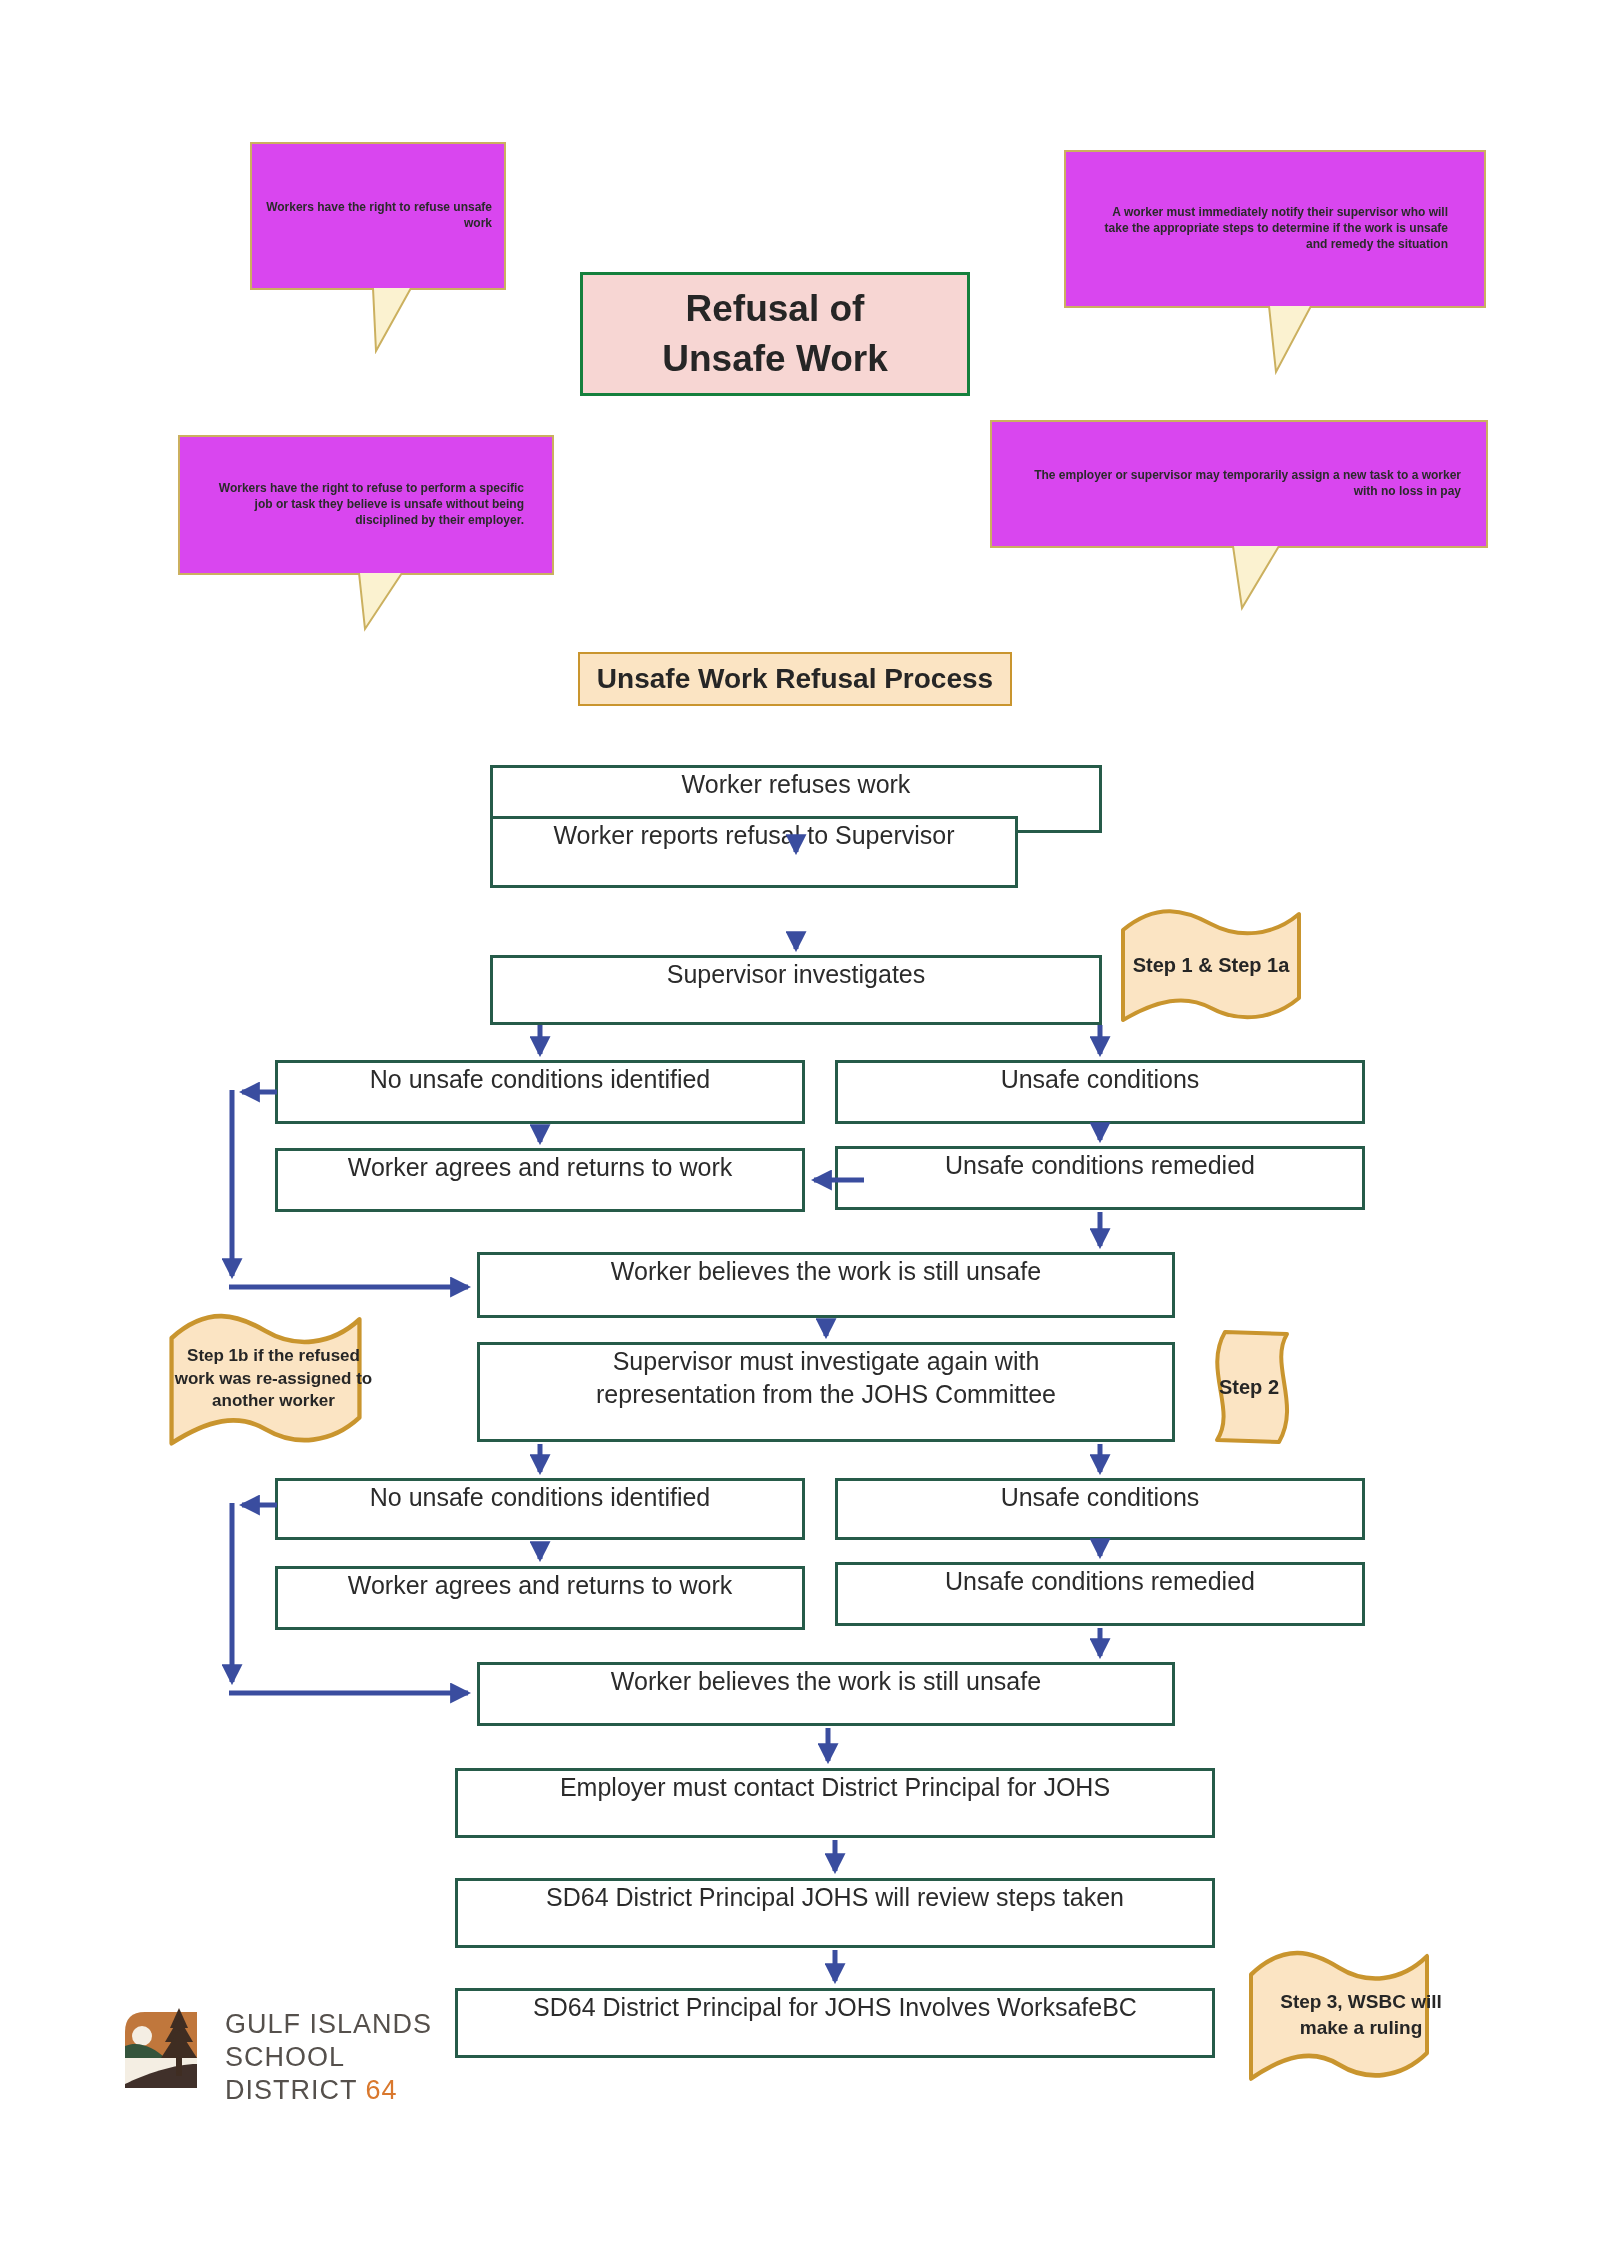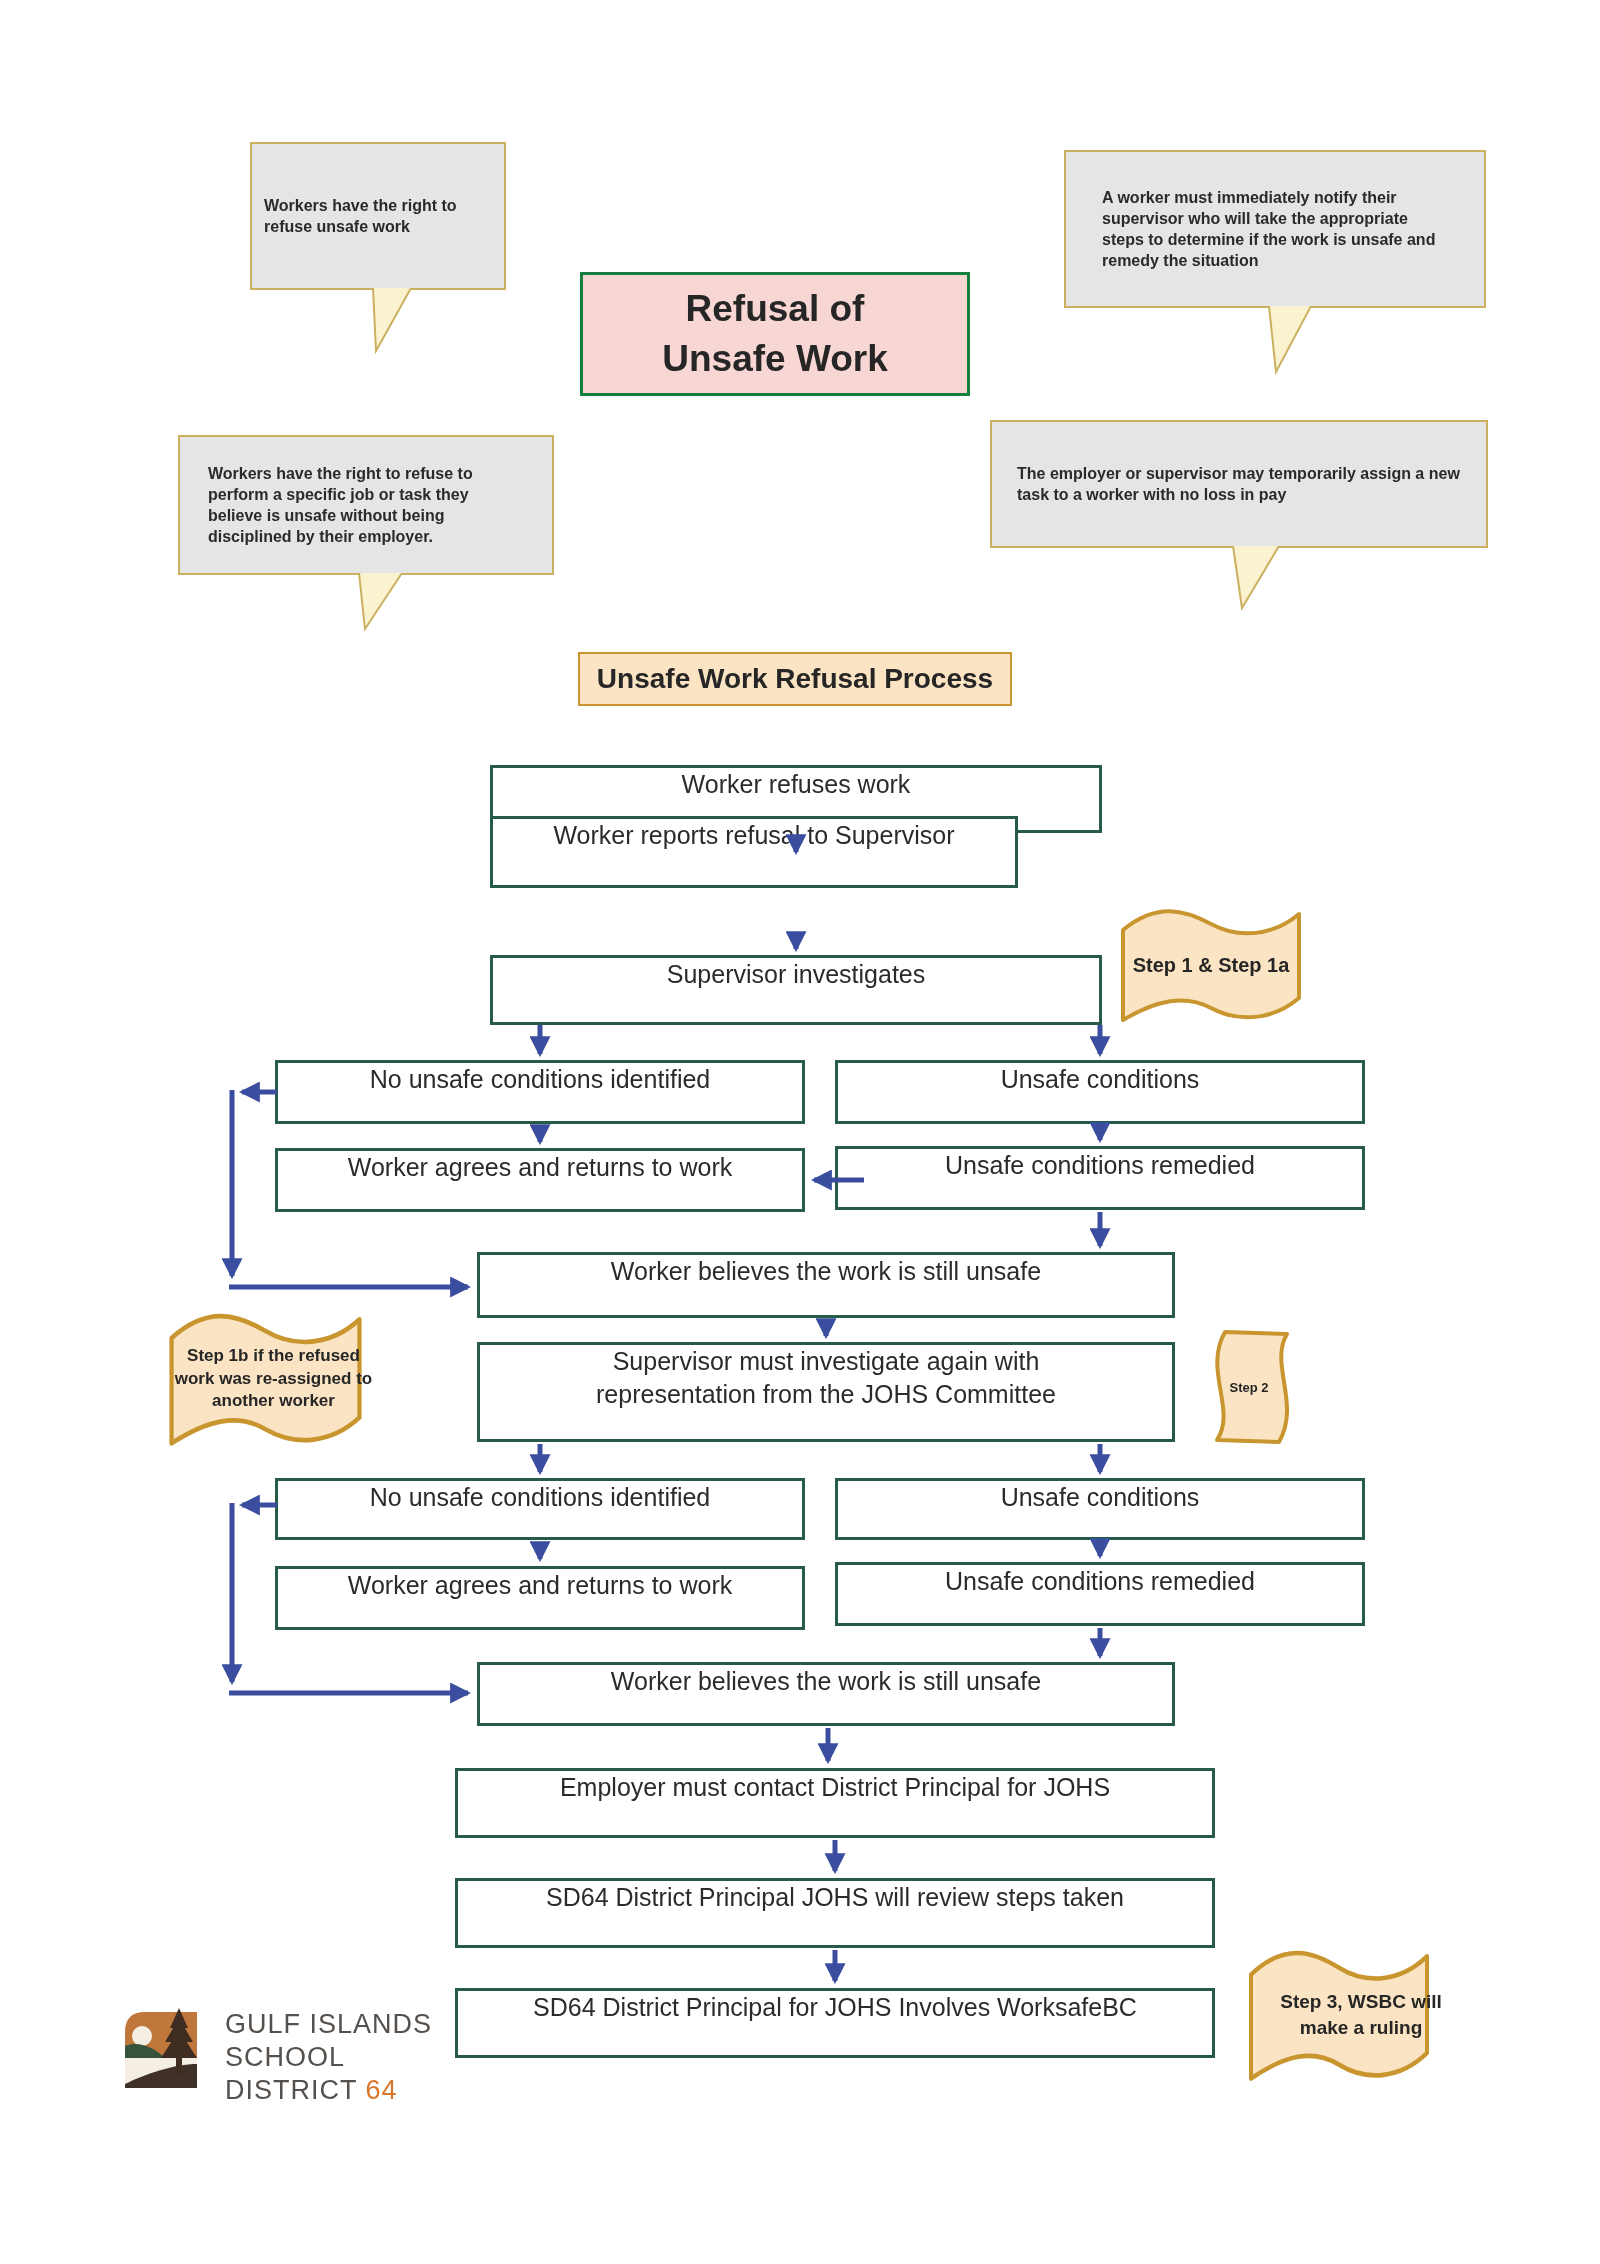--- a/index.html
+++ b/index.html
@@ -2,23 +2,23 @@
 <html><head>
 <meta charset="utf-8">
 <style>
   html,body{margin:0;padding:0;background:#ffffff;}
   #page{position:relative;width:1600px;height:2264px;background:#ffffff;
         font-family:"Liberation Sans",sans-serif;color:#2a2a2a;overflow:hidden;}
 
   .abs{position:absolute;box-sizing:border-box;}
 
   
-  .callout{background:#e5e5e5;border:2px solid #cbb05f;
+  .callout{background:#d946ef;border:2px solid #cbb05f;
            display:flex;align-items:center;justify-content:center;
-           text-align:left;font-weight:bold;font-size:16px;line-height:1.32;}
+           text-align:right;font-weight:bold;font-size:12px;line-height:1.32;}
   .tail{position:absolute;}
 
   
   .title-box{background:#f7d6d3;border:3px solid #15803d;
              display:flex;flex-direction:column;align-items:center;justify-content:center;
              font-weight:bold;font-size:37px;line-height:1.35;text-align:center;color:#262626;}
   .header-box{background:#fbe4c3;border:2px solid #c9952e;
               display:flex;align-items:center;justify-content:center;
               font-weight:bold;font-size:28px;color:#262626;}
 
@@ -158,21 +158,21 @@
     <svg width="205" height="152" viewBox="0 0 192 130" preserveAspectRatio="none">
       <path d="M8,30 C42,2 70,10 96,24 C124,39 158,36 184,14 L184,98 C158,120 124,123 96,108 C70,94 42,100 8,120 Z" fill="#fbe4c3" stroke="#c9952e" stroke-width="4" stroke-linejoin="round"></path>
     </svg>
     <div class="banner-text" style="font-size:17px;line-height:1.35;padding:0 8px;">Step 1b if the refused work was re-assigned to another worker</div>
   </div>
 
   <div class="banner abs" style="left:1193px;top:1326px;width:112px;height:122px;">
     <svg width="112" height="122" viewBox="0 0 112 122">
       <path d="M32,6 L94,8 C76,38 108,78 86,116 L24,114 C44,84 10,44 32,6 Z" fill="#fbe4c3" stroke="#c9952e" stroke-width="4" stroke-linejoin="round"></path>
     </svg>
-    <div class="banner-text" style="font-size:13px;">Step 2</div>
+    <div class="banner-text" style="font-size:20px;">Step 2</div>
   </div>
 
   <div class="banner abs" style="left:1243px;top:1940px;width:192px;height:150px;">
     <svg width="192" height="150" viewBox="0 0 192 130" preserveAspectRatio="none">
       <path d="M8,30 C42,2 70,10 96,24 C124,39 158,36 184,14 L184,98 C158,120 124,123 96,108 C70,94 42,100 8,120 Z" fill="#fbe4c3" stroke="#c9952e" stroke-width="4" stroke-linejoin="round"></path>
     </svg>
     <div class="banner-text" style="font-size:19px;line-height:1.35;padding:0 22px;">Step 3, WSBC will make a ruling</div>
   </div>
 
   <svg id="arrows" width="1600" height="2264">

